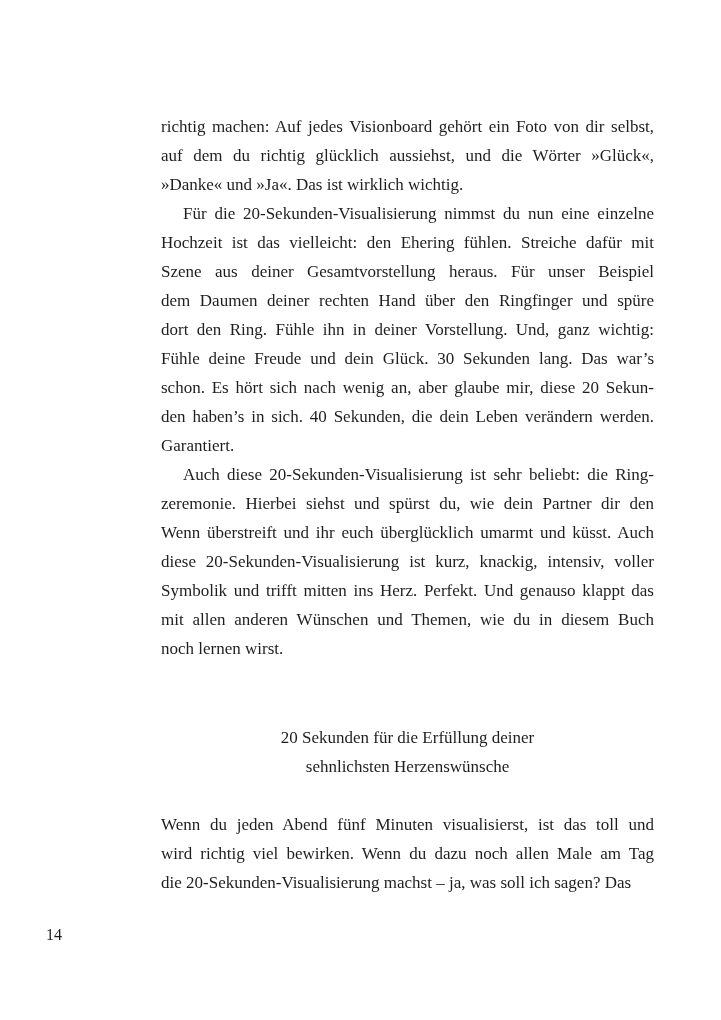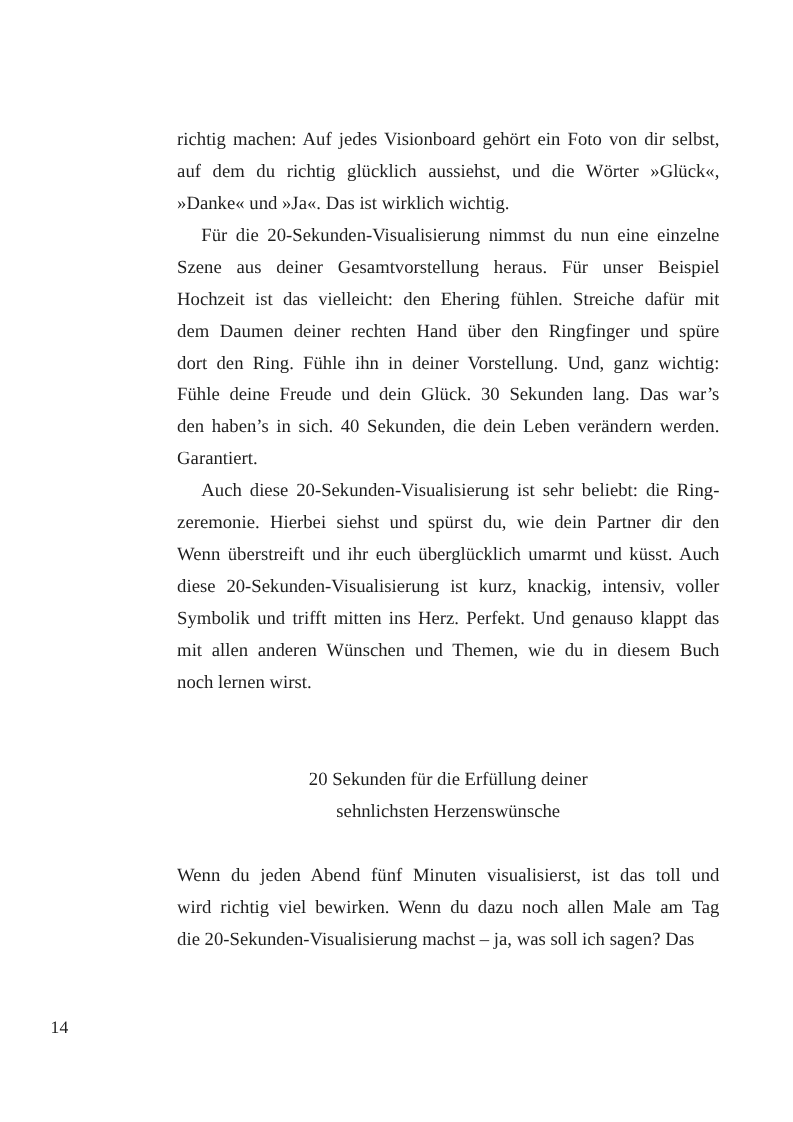--- a/index.html
+++ b/index.html
@@ -65,25 +65,26 @@
 
 <div class="book-page">
   <div class="text-block">
       <div class="paragraph">
         <div class="line">richtig machen: Auf jedes Visionboard gehört ein Foto von dir selbst,</div>
         <div class="line">auf dem du richtig glücklich aussiehst, und die Wörter »Glück«,</div>
         <div class="line last">»Danke« und »Ja«. Das ist wirklich wichtig.</div>
       </div>
       <div class="paragraph">
         <div class="line indent">Für die 20-Sekunden-Visualisierung nimmst du nun eine einzelne</div>
+        <div class="line">Hochzeit ist das vielleicht: den Ehering fühlen. Streiche dafür mit</div>
         <div class="line">Szene aus deiner Gesamtvorstellung heraus. Für unser Beispiel</div>
-        <div class="line">Hochzeit ist das vielleicht: den Ehering fühlen. Streiche dafür mit</div>
         <div class="line">dem Daumen deiner rechten Hand über den Ringfinger und spüre</div>
         <div class="line">dort den Ring. Fühle ihn in deiner Vorstellung. Und, ganz wichtig:</div>
         <div class="line">Fühle deine Freude und dein Glück. 30 Sekunden lang. Das war’s</div>
+        <div class="line">schon. Es hört sich nach wenig an, aber glaube mir, diese 20 Sekun-</div>
         <div class="line">den haben’s in sich. 40 Sekunden, die dein Leben verändern werden.</div>
         <div class="line last">Garantiert.</div>
       </div>
       <div class="paragraph">
         <div class="line indent">Auch diese 20-Sekunden-Visualisierung ist sehr beliebt: die Ring-</div>
         <div class="line">zeremonie. Hierbei siehst und spürst du, wie dein Partner dir den</div>
         <div class="line">Wenn überstreift und ihr euch überglücklich umarmt und küsst. Auch</div>
         <div class="line">diese 20-Sekunden-Visualisierung ist kurz, knackig, intensiv, voller</div>
         <div class="line">Symbolik und trifft mitten ins Herz. Perfekt. Und genauso klappt das</div>
         <div class="line">mit allen anderen Wünschen und Themen, wie du in diesem Buch</div>

